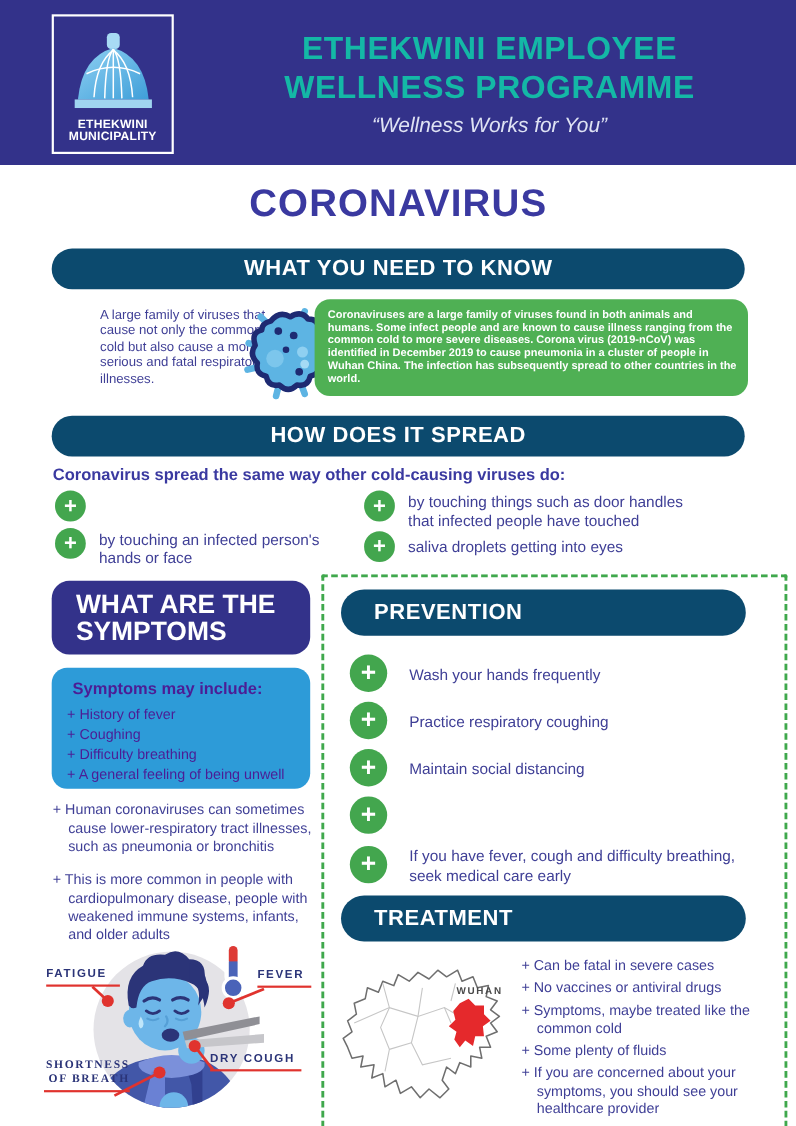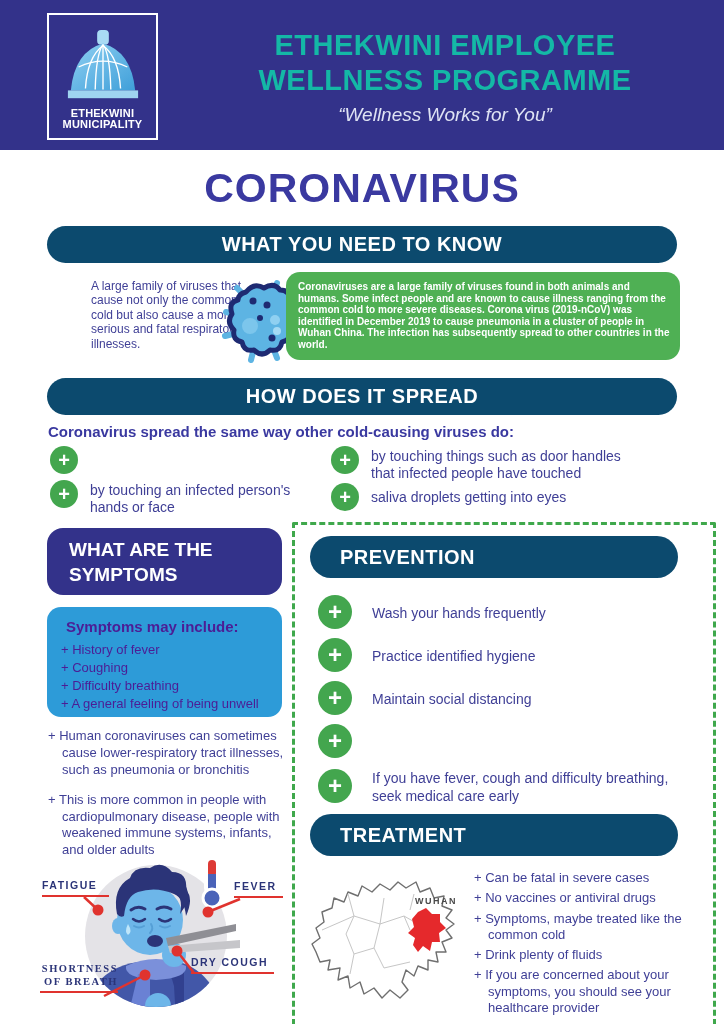--- a/index.html
+++ b/index.html
@@ -15,21 +15,21 @@
     left:47px; top:13px; width:111px; height:127px;
     border:2px solid #ffffff; box-sizing:border-box;
     display:flex; flex-direction:column; align-items:center; justify-content:flex-end;
   }
   .logo-box svg { margin-bottom:2px; }
   .logo-text { color:#ffffff; font-weight:bold; font-size:11px; line-height:11px; letter-spacing:0.2px; text-align:center; margin-bottom:8px; }
   .hdr-title { left:180px; top:28px; width:530px; text-align:center; color:#14b8a6; font-weight:bold; font-size:29px; line-height:35px; letter-spacing:0.5px; }
   .hdr-tagline { left:180px; top:104px; width:530px; text-align:center; color:#dfe3f4; font-style:italic; font-size:19px; }
 
   
-  .main-title { left:0; top:165px; width:724px; text-align:center; color:#3a39a0; font-weight:bold; font-size:41px; letter-spacing:1px; }
+  .main-title { left:0; top:165px; width:724px; text-align:center; color:#3a39a0; font-weight:bold; font-size:35px; letter-spacing:1px; }
 
   
   .pill { background:#0c4a6e; color:#ffffff; font-weight:bold; border-radius:19px; display:flex; align-items:center; box-sizing:border-box; }
   .pill.center { justify-content:center; font-size:20px; letter-spacing:0.5px; }
   .pill.left { justify-content:flex-start; padding-left:30px; font-size:20px; letter-spacing:0.5px; }
   .banner-know { left:47px; top:226px; width:630px; height:37px; }
   .banner-spread { left:47px; top:378px; width:630px; height:37px; }
   .banner-prevention { left:310px; top:536px; width:368px; height:42px; border-radius:21px; }
   .banner-treatment { left:310px; top:814px; width:368px; height:42px; border-radius:21px; }
 
@@ -45,21 +45,21 @@
   
   .spread-intro { left:48px; top:423px; color:#3a39a0; font-weight:bold; font-size:15px; }
   .plus-circle { background:#43a64e; color:#ffffff; border-radius:50%; display:flex; align-items:center; justify-content:center; font-weight:bold; }
   .plus-sm { width:28px; height:28px; font-size:20px; }
   .plus-lg { width:34px; height:34px; font-size:24px; }
   .spread-text { color:#3f3f96; font-size:14px; line-height:1.18; }
 
   
   .symptoms-banner {
     left:47px; top:528px; width:235px; height:67px; background:#33328a; border-radius:16px;
-    color:#ffffff; font-weight:bold; font-size:19px; line-height:25px;
+    color:#ffffff; font-weight:bold; font-size:24px; line-height:25px;
     display:flex; align-items:center; padding-left:22px; box-sizing:border-box;
   }
   .pre { white-space:pre-line; }
   .symptoms-box {
     left:47px; top:607px; width:235px; height:110px; box-sizing:border-box;
     background:#2d9bd8; border-radius:14px; padding:11px 10px 8px 14px; color:#4c1d95;
   }
   .symptoms-box-title { font-weight:bold; font-size:15px; margin-bottom:6px; padding-left:5px; }
   .symptoms-box-item { font-size:13px; line-height:1.38; }
   .hang { padding-left:14px; text-indent:-14px; }
@@ -247,21 +247,21 @@
   </div>
 
   <div class="abs dashed-box"></div>
 
   <div class="abs pill left banner-prevention">PREVENTION</div>
 
   <div class="abs plus-circle plus-lg" style="left:318px; top:595px;">+</div>
   <div class="abs prev-text" style="left:372px; top:605px; width:300px;">Wash your hands frequently</div>
 
   <div class="abs plus-circle plus-lg" style="left:318px; top:638px;">+</div>
-  <div class="abs prev-text" style="left:372px; top:648px; width:300px;">Practice identified hygiene</div>
+  <div class="abs prev-text" style="left:372px; top:648px; width:300px;">Practice respiratory coughing</div>
 
   <div class="abs plus-circle plus-lg" style="left:318px; top:681px;">+</div>
   <div class="abs prev-text" style="left:372px; top:691px; width:300px;">Maintain social distancing</div>
 
   <div class="abs plus-circle plus-lg" style="left:318px; top:724px;">+</div>
 
   <div class="abs plus-circle plus-lg" style="left:318px; top:769px;">+</div>
   <div class="abs prev-text" style="left:372px; top:770px; width:310px;">If you have fever, cough and difficulty breathing, seek medical care early</div>
 
   <div class="abs pill left banner-treatment">TREATMENT</div>
@@ -280,17 +280,17 @@
       </g>
       <path d="M108,40 l8,-4 l6,6 l8,0 l0,8 l6,6 l-7,5 l1,9 l-8,0 l-2,9 l-7,-5 l-5,6 l-5,-7 l2,-7 l-7,-5 l6,-6 l-2,-8 Z" fill="#e5292c"></path>
       <text x="126" y="32" text-anchor="middle" font-size="9" font-weight="bold" fill="#494949" letter-spacing="1.5">WUHAN</text>
     </svg>
   </div>
 
   <div class="abs treat-list">
     <div class="treat-item hang">+ Can be fatal in severe cases</div>
     <div class="treat-item hang">+ No vaccines or antiviral drugs</div>
     <div class="treat-item hang">+ Symptoms, maybe treated like the common cold</div>
-    <div class="treat-item hang">+ Drink plenty of fluids</div>
+    <div class="treat-item hang">+ Some plenty of fluids</div>
     <div class="treat-item hang">+ If you are concerned about your symptoms, you should see your healthcare provider</div>
   </div>
 
 </div>
 
 </body></html>

